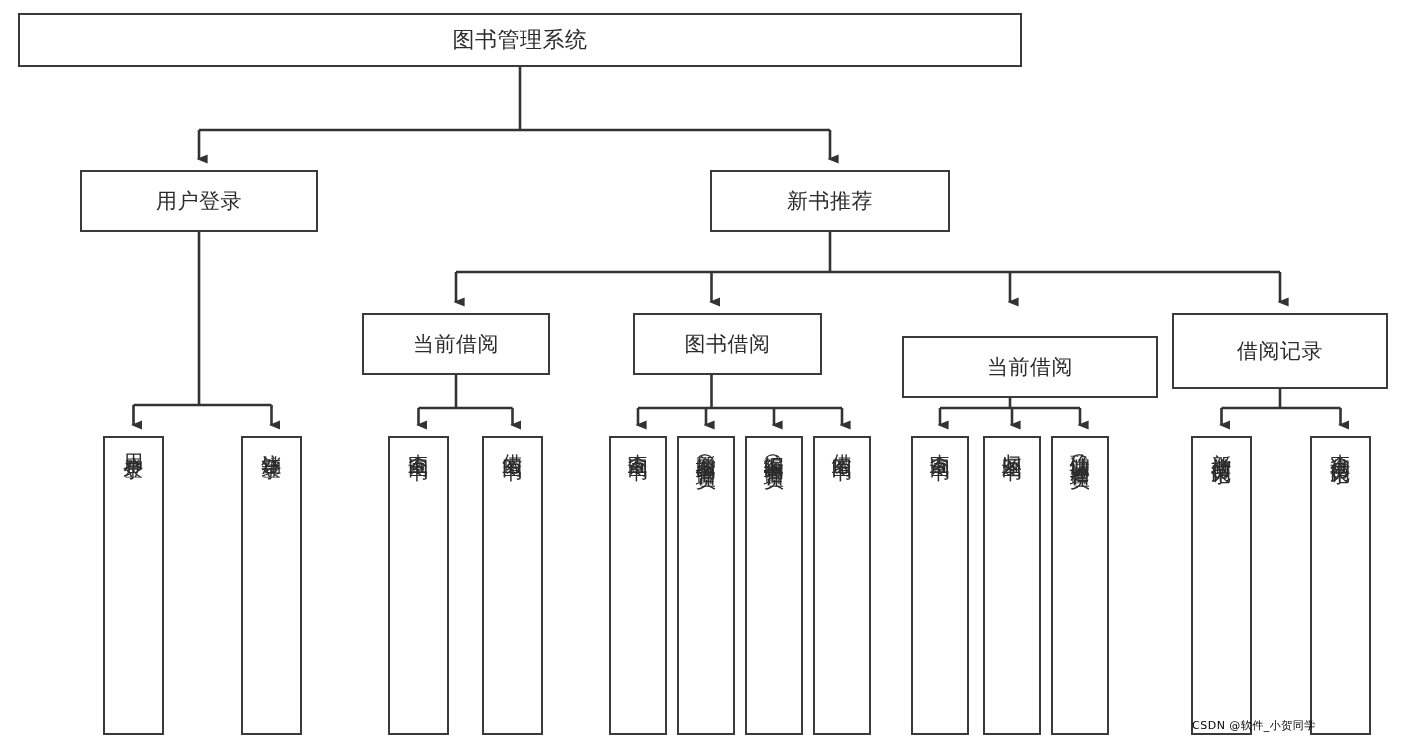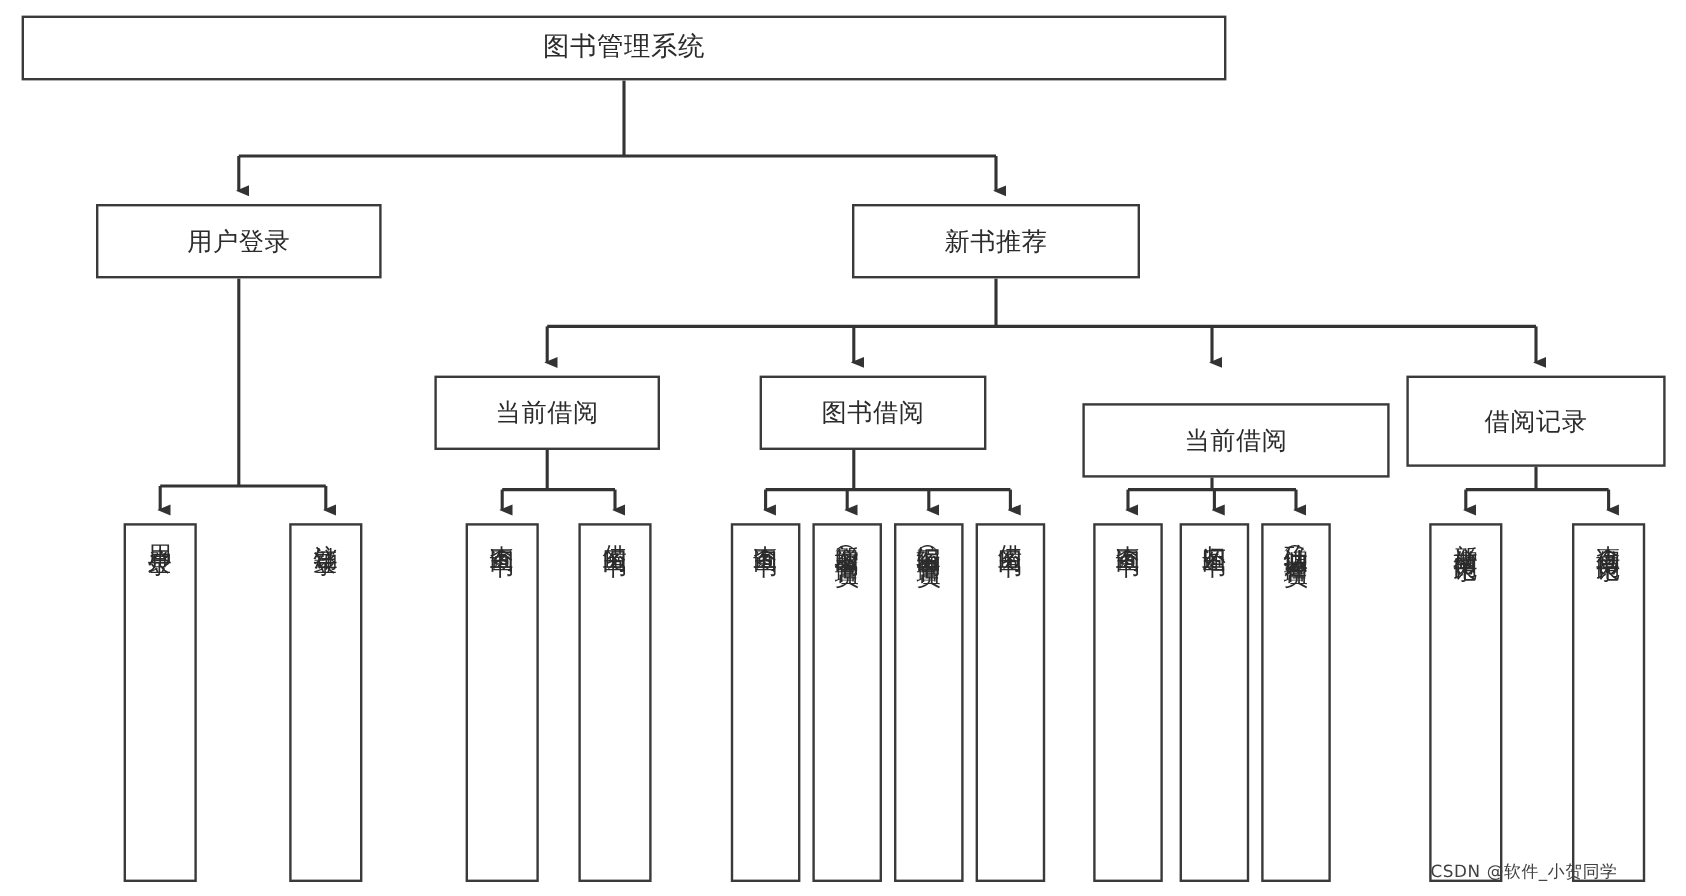--- a/index.html
+++ b/index.html
@@ -56,22 +56,22 @@
     writing-mode: vertical-rl;
     text-orientation: upright;
     font-size: 20px;
     line-height: 1.32;
     letter-spacing: 2.5px;
     margin: 0 auto;
     white-space: nowrap;
   }
   .watermark {
     position: absolute;
-    font-size: 14px;
-    color: #404040;
+    font-size: 11px;
+    color: #000000;
     white-space: nowrap;
     letter-spacing: 0.5px;
     font-family: "DejaVu Sans", "Liberation Sans", sans-serif;
   }
 </style>
 </head>
 <body>
 
 <div id="canvas">
   <svg id="wires" viewBox="0 0 1405 747">

